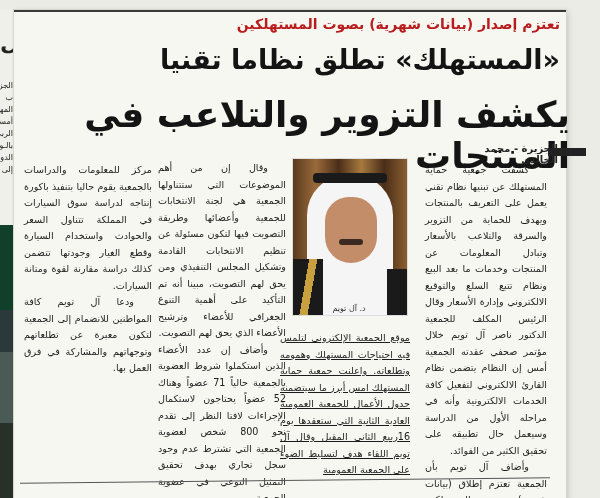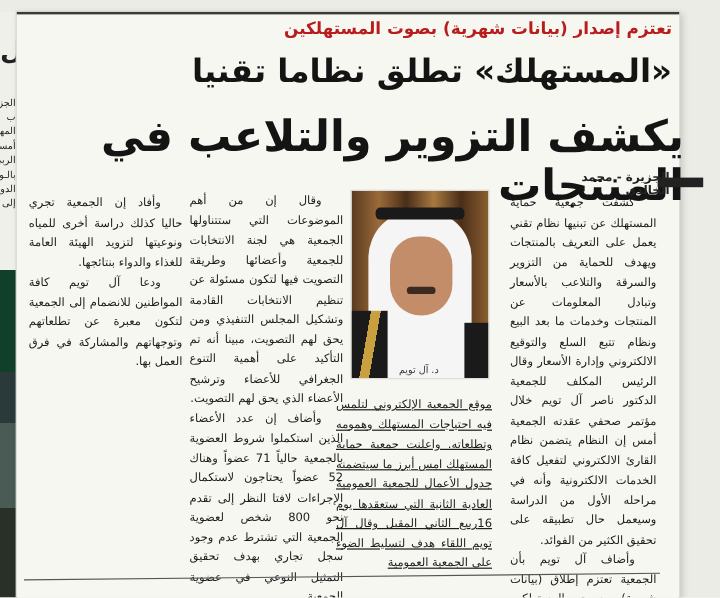--- a/index.html
+++ b/index.html
@@ -116,17 +116,17 @@
   <p>موقع الجمعية الإلكتروني لتلمس فيه احتياجات المستهلك وهمومه وتطلعاته. واعلنت جمعية حماية المستهلك امس أبرز ما سيتضمنه جدول الأعمال للجمعية العمومية العادية الثانية التي ستعقدها يوم 16ربيع الثاني المقبل وقال آل تويم اللقاء هدف لتسليط الضوء على الجمعية العمومية</p>
 </div>
 
 <div class="col c3">
   <p class="indent">وقال إن من أهم الموضوعات التي ستتناولها الجمعية هي لجنة الانتخابات للجمعية وأعضائها وطريقة التصويت فيها لتكون مسئولة عن تنظيم الانتخابات القادمة وتشكيل المجلس التنفيذي ومن يحق لهم التصويت، مبينا أنه تم التأكيد على أهمية التنوع الجغرافي للأعضاء وترشيح الأعضاء الذي يحق لهم التصويت.</p>
   <p class="indent">وأضاف إن عدد الأعضاء الذين استكملوا شروط العضوية بالجمعية حالياً 71 عضواً وهناك 52 عضواً يحتاجون لاستكمال الإجراءات لافتا النظر إلى تقدم نحو 800 شخص لعضوية الجمعية التي تشترط عدم وجود سجل تجاري بهدف تحقيق التمثيل النوعي في عضوية الجمعية.</p>
 
 </div>
 
 <div class="col c4">
-  <p class="indent">وأفاد إن الجمعية تجري حاليا كذلك دراسة أخرى للمياه ونوعيتها لتزويد الهيئة العامة للغذاء والدواء بنتائجها.</p>
+  <p>مركز للمعلومات والدراسات بالجمعية يقوم حاليا بتنفيذ باكورة إنتاجه لدراسة سوق السيارات في المملكة تتناول السعر والحوادث واستخدام السيارة وقطع الغيار وجودتها تتضمن كذلك دراسة مقارنة لقوة ومتانة السيارات.</p>
   <p class="indent">ودعا آل تويم كافة المواطنين للانضمام إلى الجمعية لتكون معبرة عن تطلعاتهم وتوجهاتهم والمشاركة في فرق العمل بها.</p>
 </div>
 
 <div class="rule"></div>
 
 </body></html>

